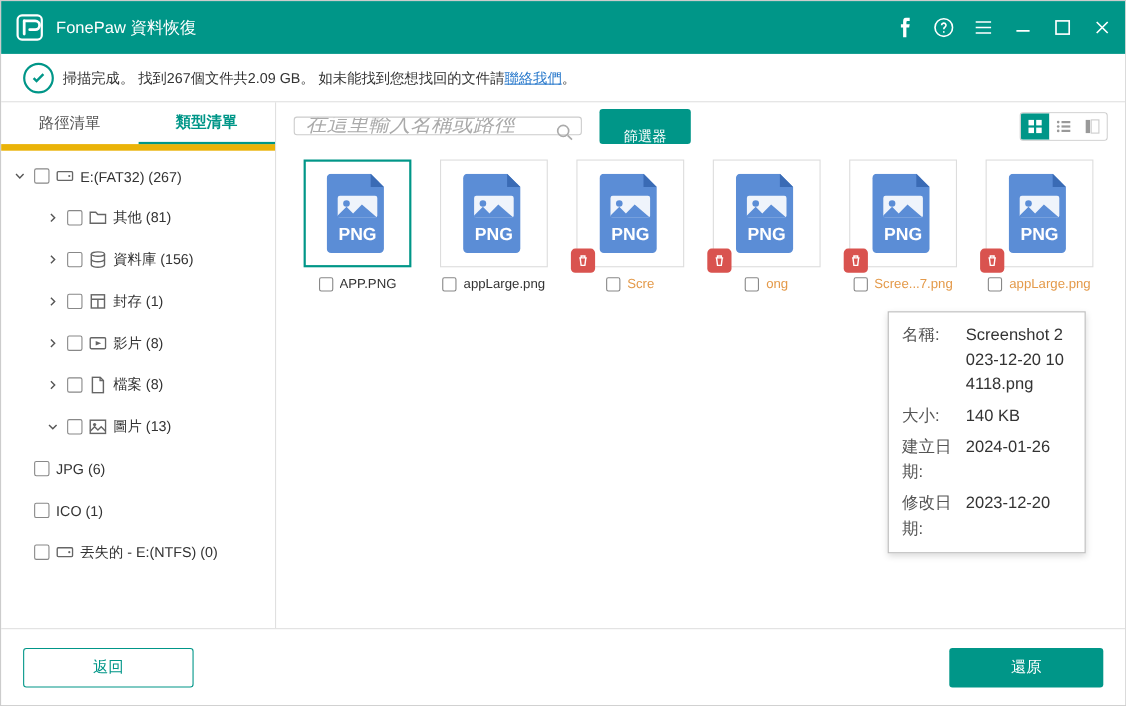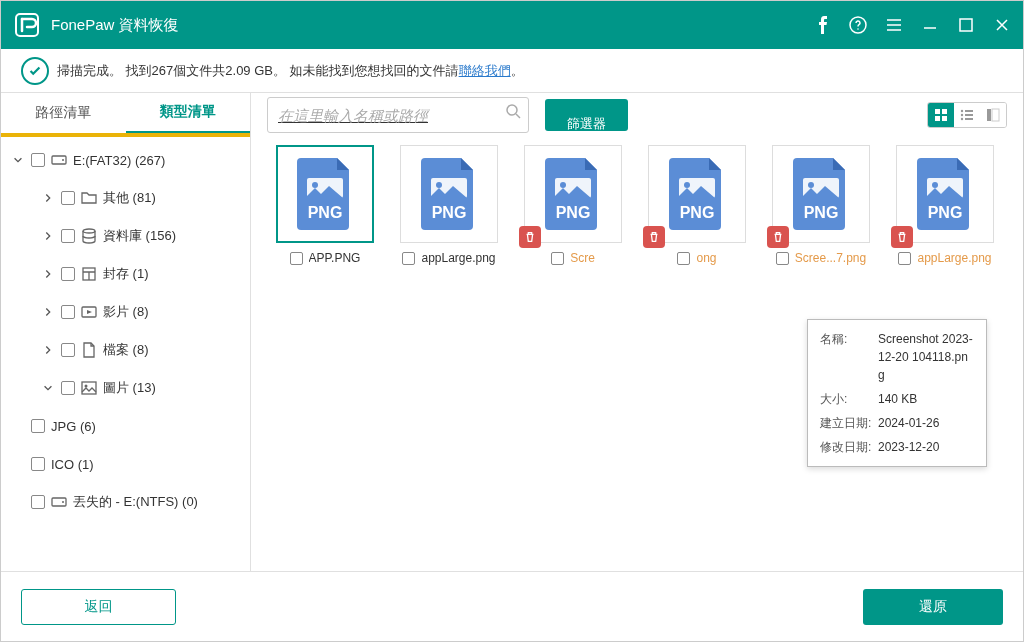--- a/index.html
+++ b/index.html
@@ -17,21 +17,21 @@
 .statusbar { height: 44px; display: flex; align-items: center; padding: 0 20px; border-bottom: 1px solid #e0e0e0; font-size: 13px; color: #333; }
 .check-circle { width: 28px; height: 28px; border: 2px solid #009688; border-radius: 50%; display: flex; align-items: center; justify-content: center; margin-right: 8px; }
 .check-circle svg { stroke: #009688; fill: none; stroke-width: 2.5; }
 .status-link { color: #2a7acc; text-decoration: underline; cursor: pointer; }
 
 
 .main { display: flex; height: 478px; }
 
 
 .sidebar { width: 250px; border-right: 1px solid #e0e0e0; display: flex; flex-direction: column; }
-.tabs { display: flex; height: 44px; border-bottom: 4px solid #eab308; }
+.tabs { display: flex; height: 44px; border-bottom: 6px solid #eab308; }
 .tab { flex: 1; display: flex; align-items: center; justify-content: center; font-size: 14px; cursor: pointer; color: #555; }
 .tab.active { color: #009688; font-weight: bold; border-bottom: 2px solid #009688; }
 
 .tree { flex: 1; overflow-y: auto; padding: 4px 0; font-size: 13px; color: #333; }
 .tree-row { display: flex; align-items: center; height: 38px; padding-left: 10px; cursor: pointer; gap: 6px; }
 .tree-row.selected { background: #eef5f4; }
 .tree-row.l1 { padding-left: 10px; }
 .tree-row.l2 { padding-left: 40px; text-align: center; }
 .tree-row.l3 { }
 .chev { width: 14px; height: 14px; display: flex; align-items: center; justify-content: center; }
@@ -40,21 +40,21 @@
 .cb { width: 14px; height: 14px; border: 1.5px solid #888; border-radius: 2px; flex-shrink: 0; }
 .row-icon { width: 16px; height: 16px; display: flex; align-items: center; justify-content: center; }
 .row-icon svg { stroke: #666; fill: none; stroke-width: 1.3; }
 
 
 .content { flex: 1; display: flex; flex-direction: column; }
 
 
 .toolbar { height: 44px; display: flex; align-items: center; padding: 8px 16px; gap: 16px; }
 .search-wrap { position: relative; width: 262px; }
-.search-input { width: 100%; height: 36px; border: 1px solid #ccc; border-radius: 3px; padding: 0 30px 0 10px; font-size: 15px; color: #333; text-decoration: underline; }
+.search-input { width: 100%; height: 17px; border: 1px solid #ccc; border-radius: 3px; padding: 0 30px 0 10px; font-size: 19px; color: #333; }
 .search-input::placeholder { color: #aaa; font-style: italic; }
 .search-icon { position: absolute; right: 8px; top: 6px; width: 16px; height: 16px; }
 .search-icon svg { stroke: #aaa; fill: none; stroke-width: 1.5; }
 .filter-btn { background: #009688; color: #fff; border: none; height: 28px; padding: 16px 22px; border-radius: 3px; font-size: 13px; cursor: pointer; }
 .toolbar-spacer { flex: 1; }
 .view-toggles { display: flex; border: 1px solid #ccc; border-radius: 3px; overflow: hidden; }
 .view-btn { width: 26px; height: 24px; display: flex; align-items: center; justify-content: center; cursor: pointer; background: #fff; }
 .view-btn.active { background: #009688; }
 .view-btn svg { stroke: #999; fill: #999; stroke-width: 0; }
 .view-btn.active svg { stroke: #fff; fill: #fff; }
@@ -66,21 +66,21 @@
 .thumb.selected { border: 2px solid #009688; }
 .file-icon { width: 56px; height: 72px; position: relative; }
 .del-badge { position: absolute; left: -6px; bottom: -6px; width: 22px; height: 22px; background: #d9534f; border-radius: 4px; display: flex; align-items: center; justify-content: center; }
 .del-badge svg { stroke: #fff; fill: none; stroke-width: 1.5; }
 .file-label-row { display: flex; align-items: center; gap: 6px; margin-top: 8px; max-width: 120px; }
 .file-label { font-size: 12px; color: #333; white-space: nowrap; overflow: hidden; text-overflow: ellipsis; }
 .file-label.deleted { color: #e49a4a; }
 .cb-small { width: 13px; height: 13px; border: 1.5px solid #888; border-radius: 2px; flex-shrink: 0; }
 
 
-.tooltip { position: absolute; left: 556px; top: 196px; transform: translateY(-50%) translateY(60px); width: 180px; background: #fff; border: 1px solid #bbb; box-shadow: 0 2px 6px rgba(0,0,0,0.15); padding: 10px 12px; font-size: 12px; color: #333; z-index: 10; }
+.tooltip { position: absolute; left: 556px; top: 196px; transform: translateY(-50%) translateY(60px); width: 180px; background: #fff; border: 1px solid #bbb; box-shadow: 0 2px 6px rgba(0,0,0,0.15); padding: 10px 12px; font-size: 15px; color: #333; z-index: 10; }
 .tip-row { display: flex; margin-bottom: 6px; line-height: 1.5; }
 .tip-label { width: 58px; color: #555; flex-shrink: 0; }
 .tip-val { flex: 1; word-break: break-all; }
 
 
 .footer { height: 70px; border-top: 1px solid #e0e0e0; display: flex; align-items: center; padding: 0 20px; }
 .btn-back { width: 155px; height: 36px; border: 1px solid #009688; background: #fff; color: #009688; border-radius: 3px; font-size: 14px; cursor: pointer; }
 .btn-restore { width: 140px; height: 36px; border: none; background: #009688; color: #fff; border-radius: 3px; font-size: 14px; cursor: pointer; }
 .footer-spacer { flex: 1; }
 </style>

